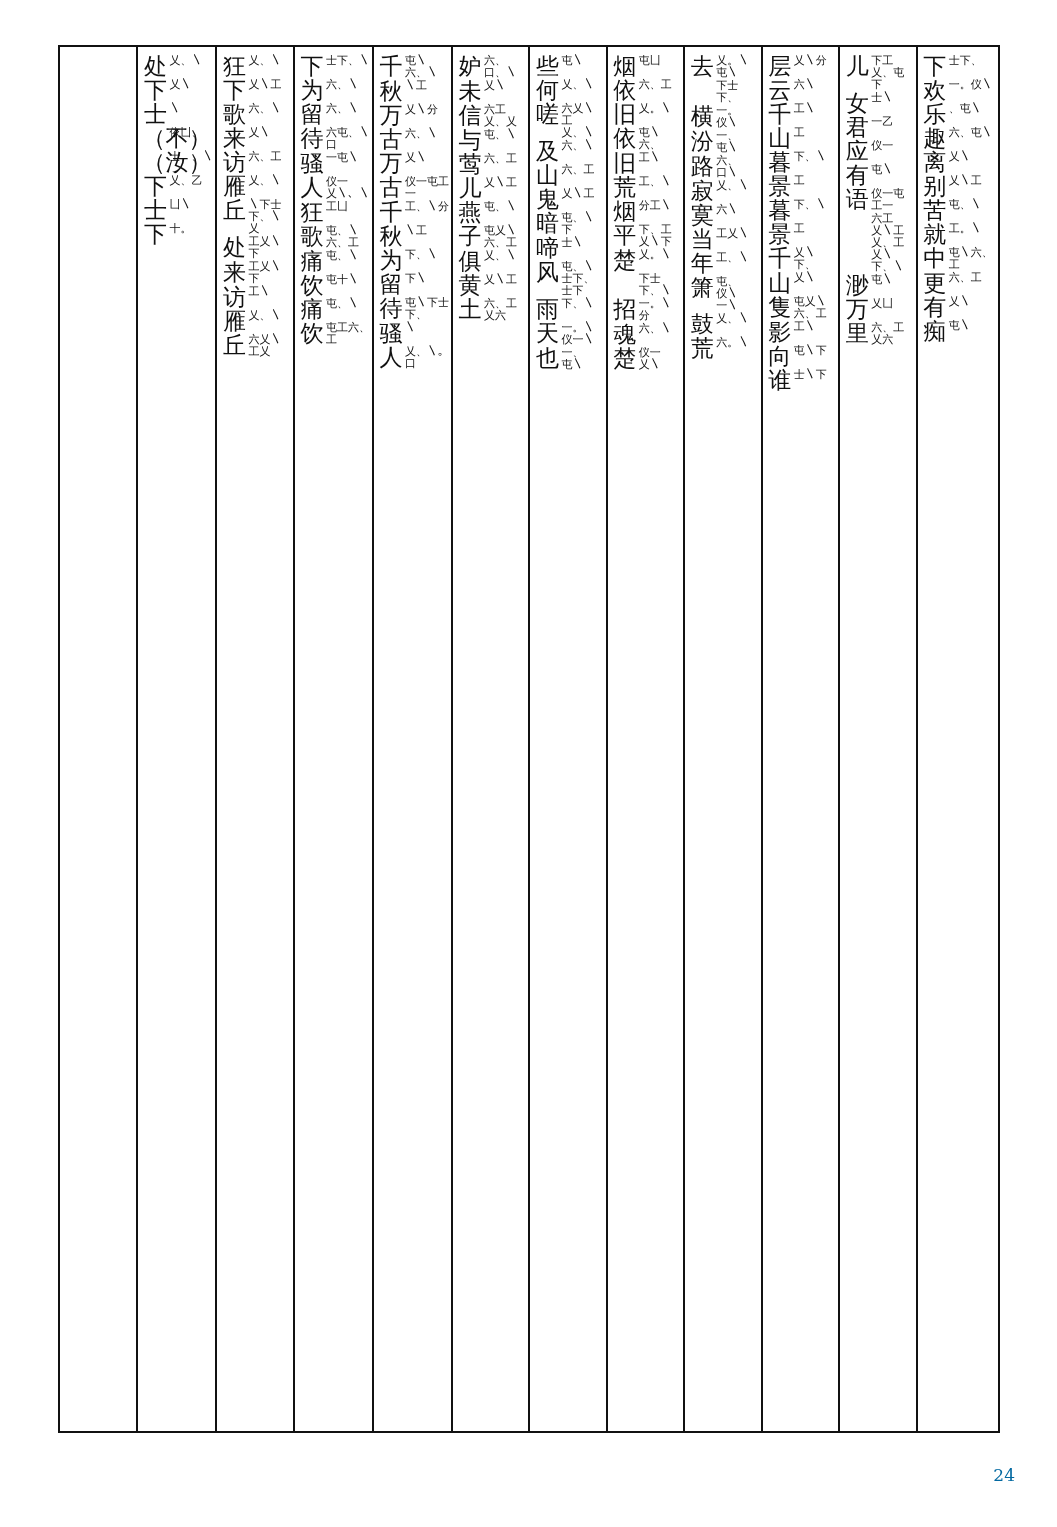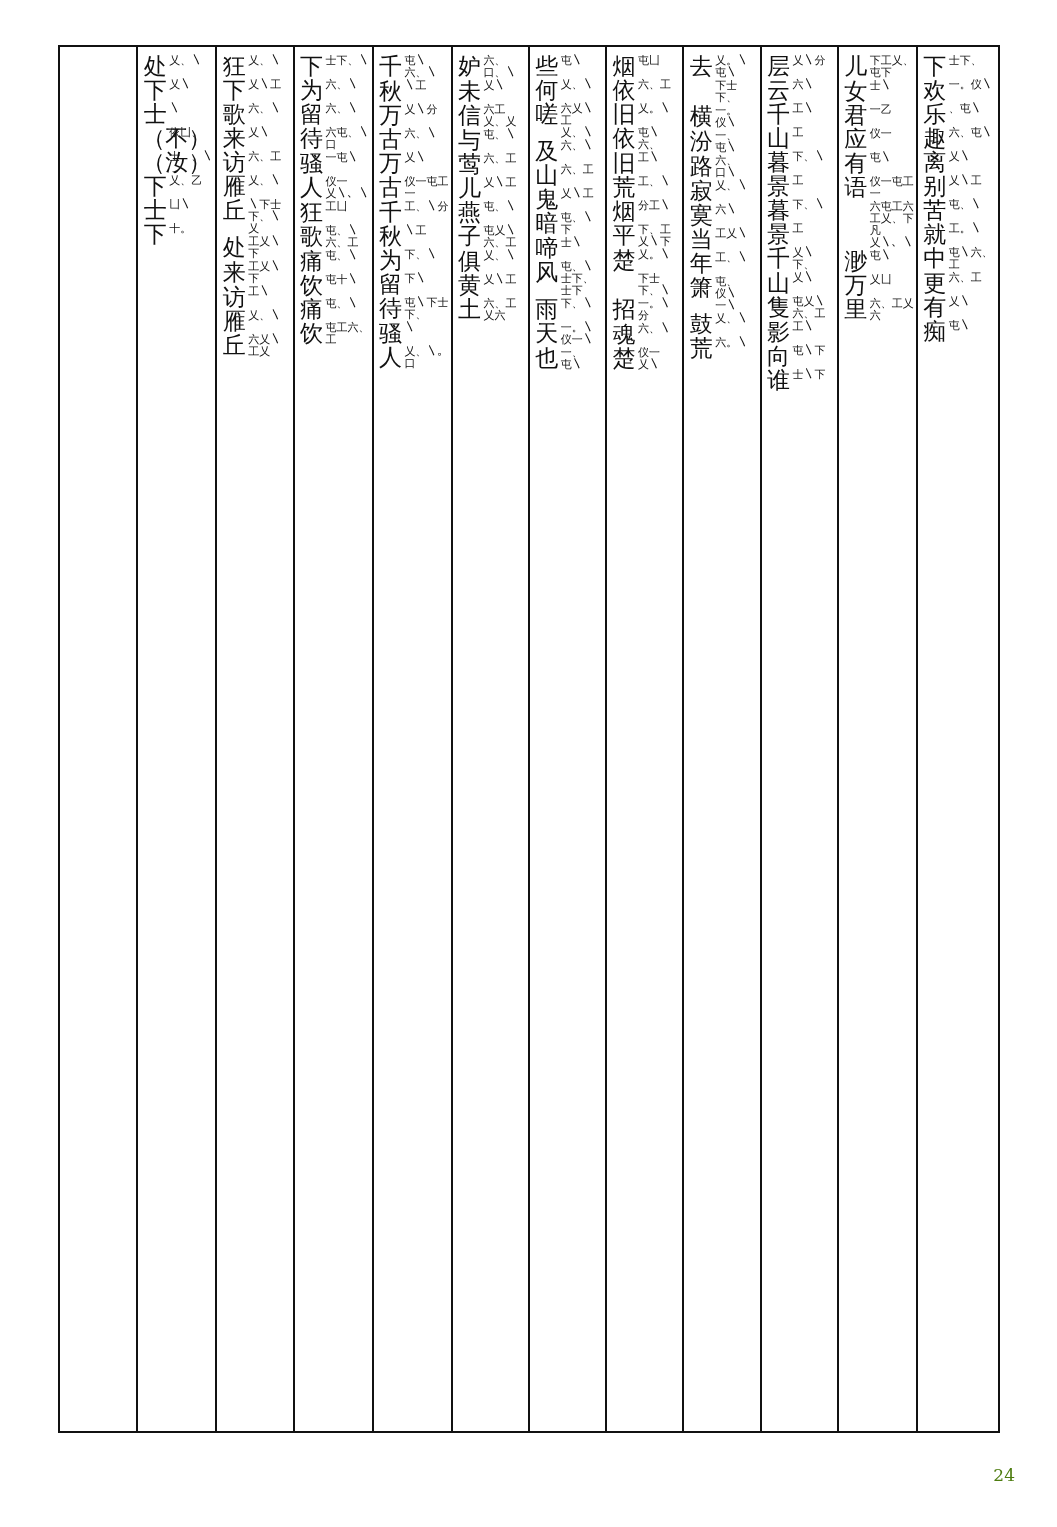--- a/index.html
+++ b/index.html
@@ -80,21 +80,21 @@
     padding-left: 1px;
     word-break: break-all;
     white-space: pre-wrap;
   }
   .page-number {
     position: absolute;
     right: 42px;
     bottom: 42px;
     font-family: "DejaVu Serif", serif;
     font-size: 17px;
-    color: #4d7c0f;
+    color: #0369a1;
   }
 </style>
 </head>
 <body>
 
 <div id="page">
 
   <div id="score-frame">
       <div class="col col-w-wide">
         <div class="unit">
@@ -166,21 +166,21 @@
         <div class="unit">
           <span class="lyr">有</span>
           <span class="note">屯〵</span>
         </div>
         <div class="unit">
           <span class="lyr">语</span>
           <span class="note">仪一屯工一</span>
         </div>
         <div class="unit">
           <span class="lyr"></span>
-          <span class="note">六屯工六工乂、下凡乂〵、〵</span>
+          <span class="note">六工乂〵工乂、工乂〵下、〵</span>
         </div>
         <div class="unit">
           <span class="lyr">渺</span>
           <span class="note">屯〵</span>
         </div>
         <div class="unit">
           <span class="lyr">万</span>
           <span class="note">乂凵</span>
         </div>
         <div class="unit">

